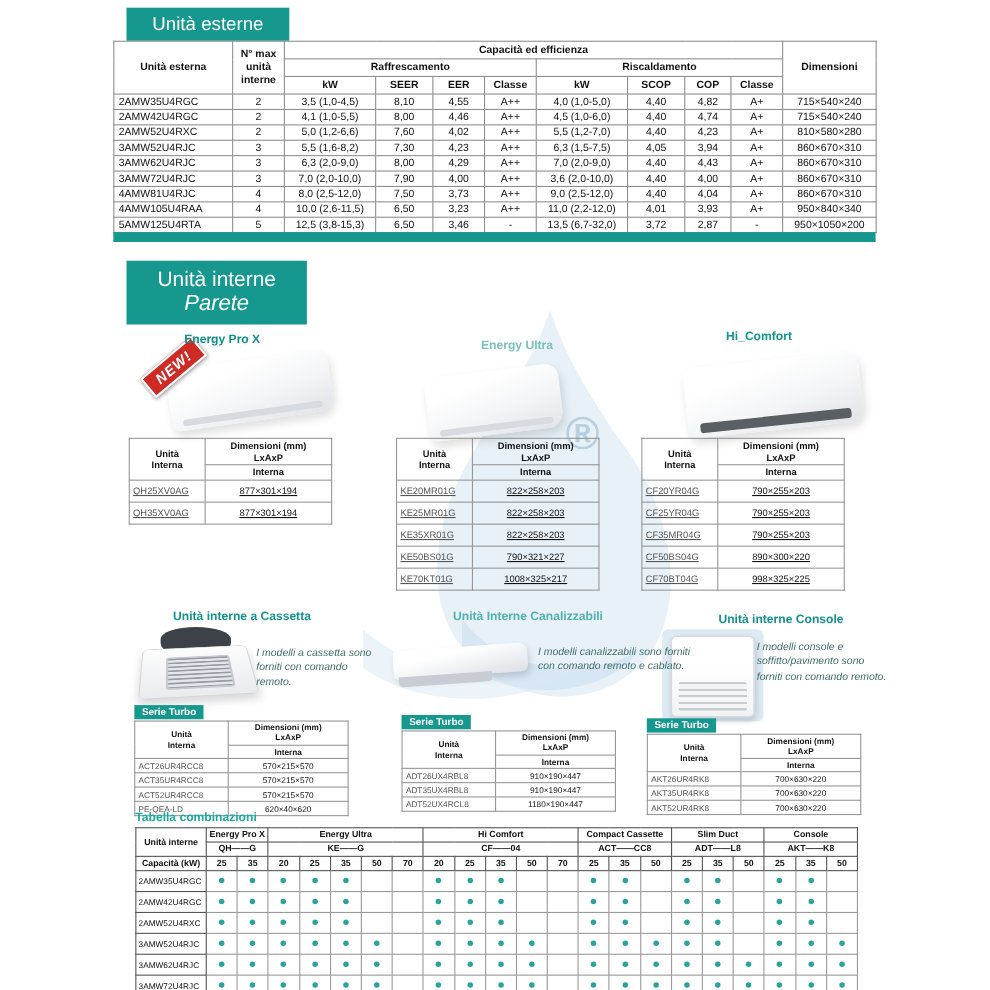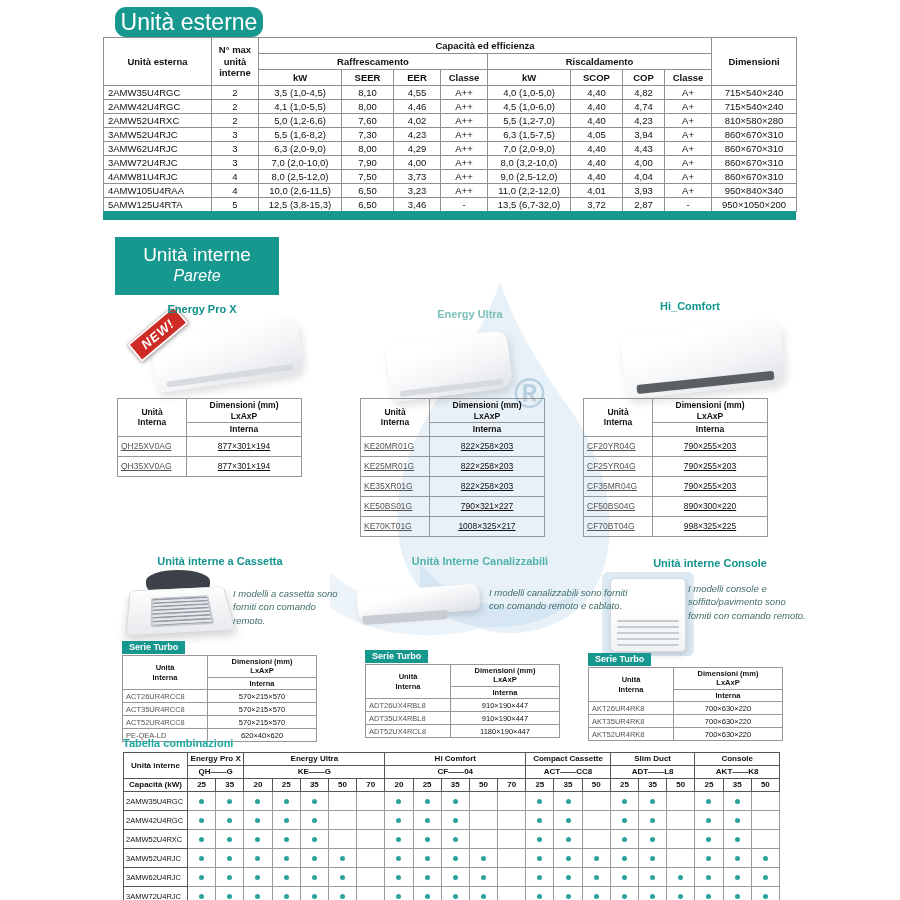--- a/index.html
+++ b/index.html
@@ -1,23 +1,23 @@
 <!DOCTYPE html>
 <html><head>
 <meta charset="utf-8">
 <style>
   html,body{margin:0;padding:0;background:#fff;font-family:"Liberation Sans",sans-serif;color:#111;}
   #canvas{position:relative;width:900px;height:900px;background:#ffffff;overflow:hidden;}
 
   
   .badge{position:absolute;background:#17988f;color:#fff;box-sizing:border-box;z-index:3;}
-  #badge-outdoor{left:115px;top:7px;width:148px;height:30px;font-size:23px;line-height:30px;text-align:center;border-radius:11px;}
+  #badge-outdoor{left:115px;top:7px;width:148px;height:30px;font-size:17px;line-height:30px;text-align:center;}
   #badge-indoor{left:115px;top:237px;width:164px;height:58px;text-align:center;padding-top:7px;}
   #badge-indoor .l1{font-size:19px;line-height:22px;}
-  #badge-indoor .l2{font-size:16px;font-style:italic;line-height:20px;}
+  #badge-indoor .l2{font-size:20px;font-style:italic;line-height:20px;}
 
   
   #outdoor{position:absolute;left:103px;top:37px;width:693px;border-collapse:collapse;table-layout:fixed;font-size:9.5px;z-index:2;background:#fff;}
   #outdoor th{border:1px solid #8f8f8f;font-weight:bold;padding:0;line-height:1.25;text-align:center;background:#fff;}
   #outdoor thead tr{height:16px;}
   #outdoor td{border:1px solid #8f8f8f;text-align:center;height:13px;padding:0;}
   #outdoor td:first-child{text-align:left;padding-left:4px;}
   #outdoor-bar{position:absolute;left:103px;top:211px;width:693px;height:9px;background:#17988f;z-index:2;}
 
   
@@ -213,21 +213,21 @@
           <td>A+</td>
           <td>860×670×310</td>
         </tr>
         <tr>
           <td>3AMW72U4RJC</td>
           <td>3</td>
           <td>7,0 (2,0-10,0)</td>
           <td>7,90</td>
           <td>4,00</td>
           <td>A++</td>
-          <td>8,0 (3,2-10,0)</td>
+          <td>3,6 (2,0-10,0)</td>
           <td>4,40</td>
           <td>4,00</td>
           <td>A+</td>
           <td>860×670×310</td>
         </tr>
         <tr>
           <td>4AMW81U4RJC</td>
           <td>4</td>
           <td>8,0 (2,5-12,0)</td>
           <td>7,50</td>

